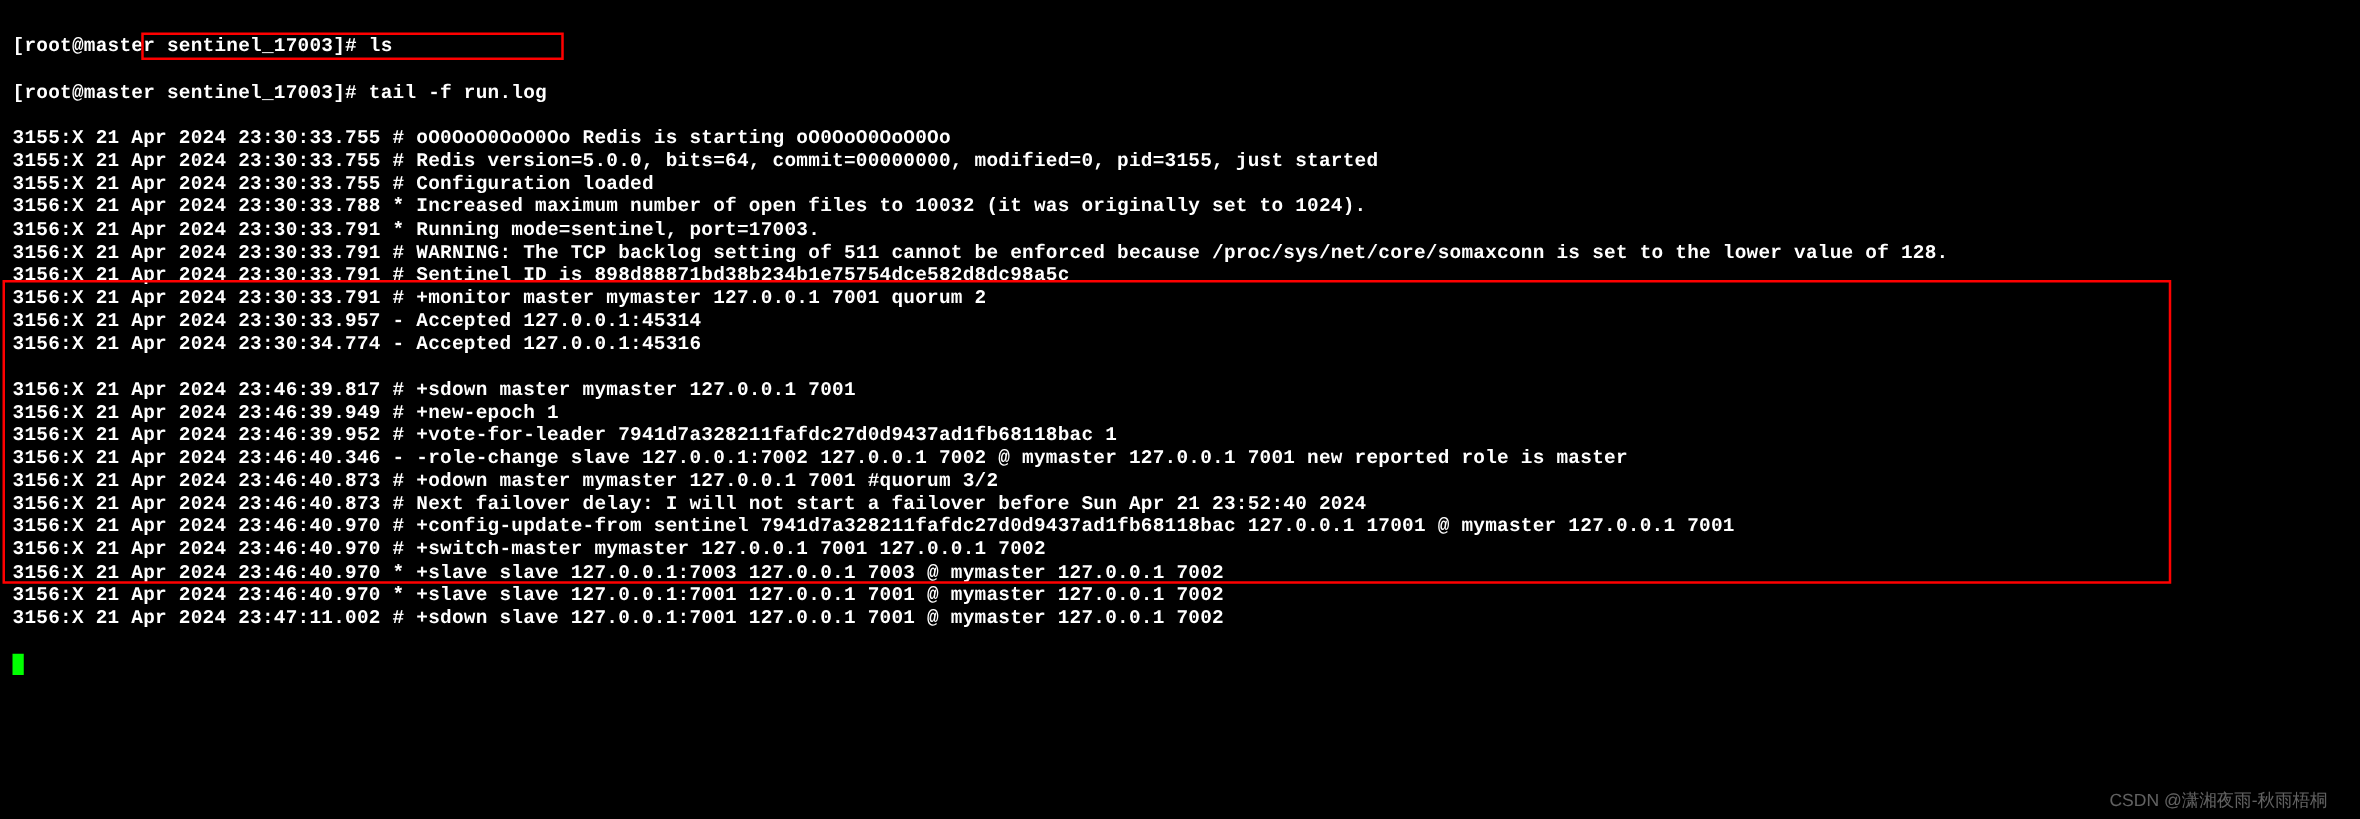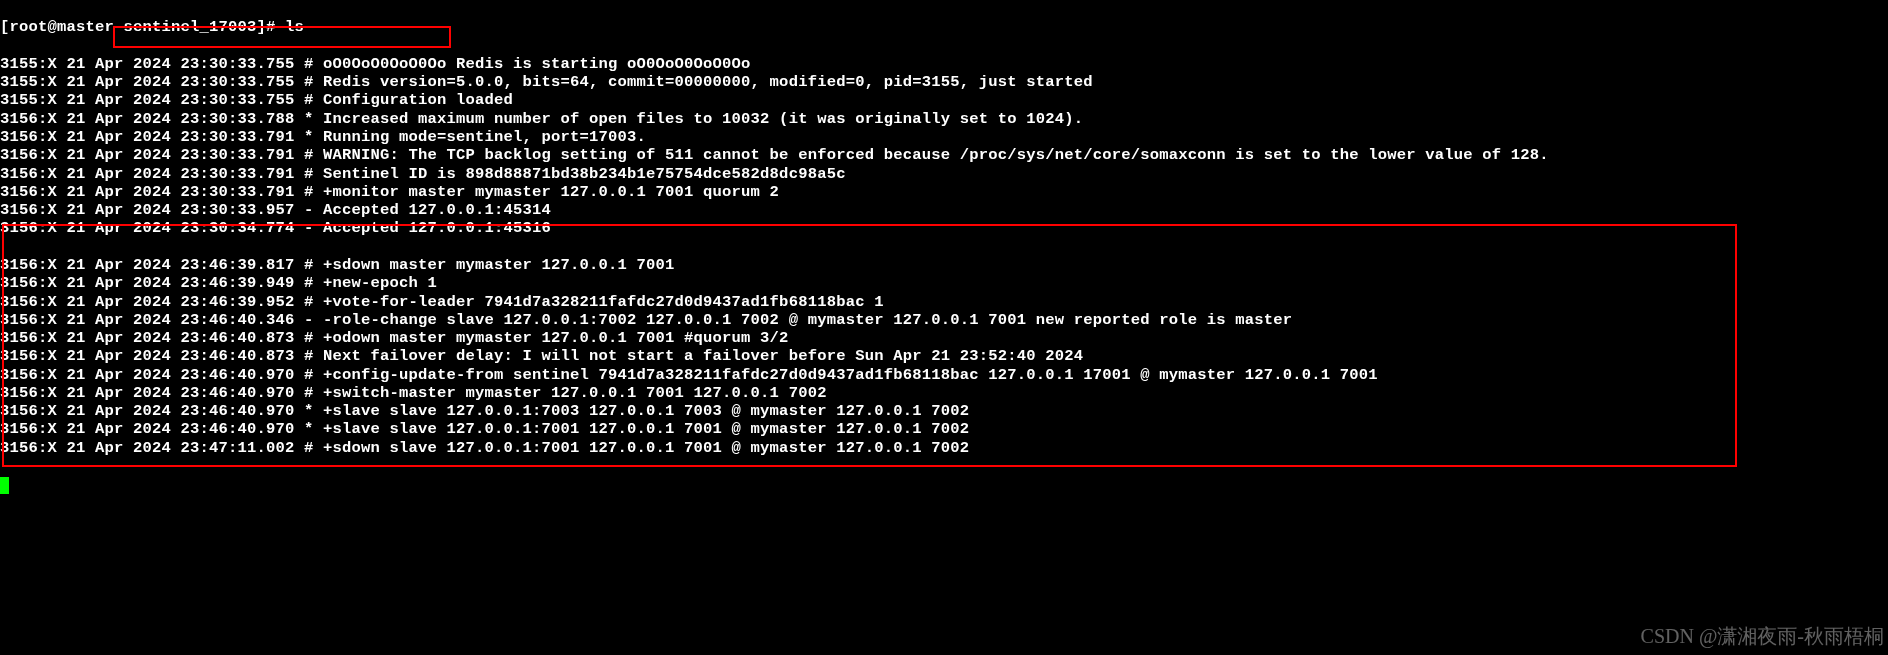--- a/index.html
+++ b/index.html
@@ -10,52 +10,53 @@
       line-height: 1.18;
       color: #fff;
       width: 1888px;
       height: 655px;
       overflow: hidden;
       letter-spacing: 0.2px;
       font-weight: bold;
     }
     .terminal {
       white-space: pre;
-      padding: 0;
+      padding: 10px;
     }
     .line { display: block; }
     .highlight-box {
       position: absolute;
       border: 2px solid #ff0000;
       pointer-events: none;
       background: transparent;
     }
     .cursor {
       display: inline-block;
       width: 9px;
       height: 17px;
       background: #00ff00;
       vertical-align: bottom;
     }
     .watermark {
       position: absolute;
       bottom: 6px;
-      right: 4px;
-      font-family: Liberation Serif, serif;
-      font-size: 20px;
+      right: 26px;
+      font-family: Liberation Sans, sans-serif;
+      font-size: 14px;
       color: rgba(255,255,255,0.38);
       font-weight: normal;
       letter-spacing: 0;
     }
   </style>
 </head>
 <body>
 
 <div class="terminal">
 <span class="line">[root@master sentinel_17003]# ls</span>
+<span class="line"><span>[root@master</span><span> sentinel_17003]# </span><span>tail -f run.log</span></span>
 <div id="log-before"><span class="line">3155:X 21 Apr 2024 23:30:33.755 # oO0OoO0OoO0Oo Redis is starting oO0OoO0OoO0Oo</span><span class="line">3155:X 21 Apr 2024 23:30:33.755 # Redis version=5.0.0, bits=64, commit=00000000, modified=0, pid=3155, just started</span><span class="line">3155:X 21 Apr 2024 23:30:33.755 # Configuration loaded</span><span class="line">3156:X 21 Apr 2024 23:30:33.788 * Increased maximum number of open files to 10032 (it was originally set to 1024).</span><span class="line">3156:X 21 Apr 2024 23:30:33.791 * Running mode=sentinel, port=17003.</span><span class="line">3156:X 21 Apr 2024 23:30:33.791 # WARNING: The TCP backlog setting of 511 cannot be enforced because /proc/sys/net/core/somaxconn is set to the lower value of 128.</span><span class="line">3156:X 21 Apr 2024 23:30:33.791 # Sentinel ID is 898d88871bd38b234b1e75754dce582d8dc98a5c</span><span class="line">3156:X 21 Apr 2024 23:30:33.791 # +monitor master mymaster 127.0.0.1 7001 quorum 2</span><span class="line">3156:X 21 Apr 2024 23:30:33.957 - Accepted 127.0.0.1:45314</span><span class="line">3156:X 21 Apr 2024 23:30:34.774 - Accepted 127.0.0.1:45316</span></div>
 <div id="log-highlighted"><span class="line">3156:X 21 Apr 2024 23:46:39.817 # +sdown master mymaster 127.0.0.1 7001</span><span class="line">3156:X 21 Apr 2024 23:46:39.949 # +new-epoch 1</span><span class="line">3156:X 21 Apr 2024 23:46:39.952 # +vote-for-leader 7941d7a328211fafdc27d0d9437ad1fb68118bac 1</span><span class="line">3156:X 21 Apr 2024 23:46:40.346 - -role-change slave 127.0.0.1:7002 127.0.0.1 7002 @ mymaster 127.0.0.1 7001 new reported role is master</span><span class="line">3156:X 21 Apr 2024 23:46:40.873 # +odown master mymaster 127.0.0.1 7001 #quorum 3/2</span><span class="line">3156:X 21 Apr 2024 23:46:40.873 # Next failover delay: I will not start a failover before Sun Apr 21 23:52:40 2024</span><span class="line">3156:X 21 Apr 2024 23:46:40.970 # +config-update-from sentinel 7941d7a328211fafdc27d0d9437ad1fb68118bac 127.0.0.1 17001 @ mymaster 127.0.0.1 7001</span><span class="line">3156:X 21 Apr 2024 23:46:40.970 # +switch-master mymaster 127.0.0.1 7001 127.0.0.1 7002</span><span class="line">3156:X 21 Apr 2024 23:46:40.970 * +slave slave 127.0.0.1:7003 127.0.0.1 7003 @ mymaster 127.0.0.1 7002</span><span class="line">3156:X 21 Apr 2024 23:46:40.970 * +slave slave 127.0.0.1:7001 127.0.0.1 7001 @ mymaster 127.0.0.1 7002</span><span class="line">3156:X 21 Apr 2024 23:47:11.002 # +sdown slave 127.0.0.1:7001 127.0.0.1 7001 @ mymaster 127.0.0.1 7002</span></div>
 <span class="cursor"></span>
 </div>
 
 <div class="highlight-box" id="hb1" style="left: 113px; top: 26px; width: 338px; height: 22px;"></div>
 <div class="highlight-box" id="hb2" style="left: 2px; top: 224px; width: 1735px; height: 243px;"></div>
 
 <div class="watermark">CSDN @潇湘夜雨-秋雨梧桐</div>
 

